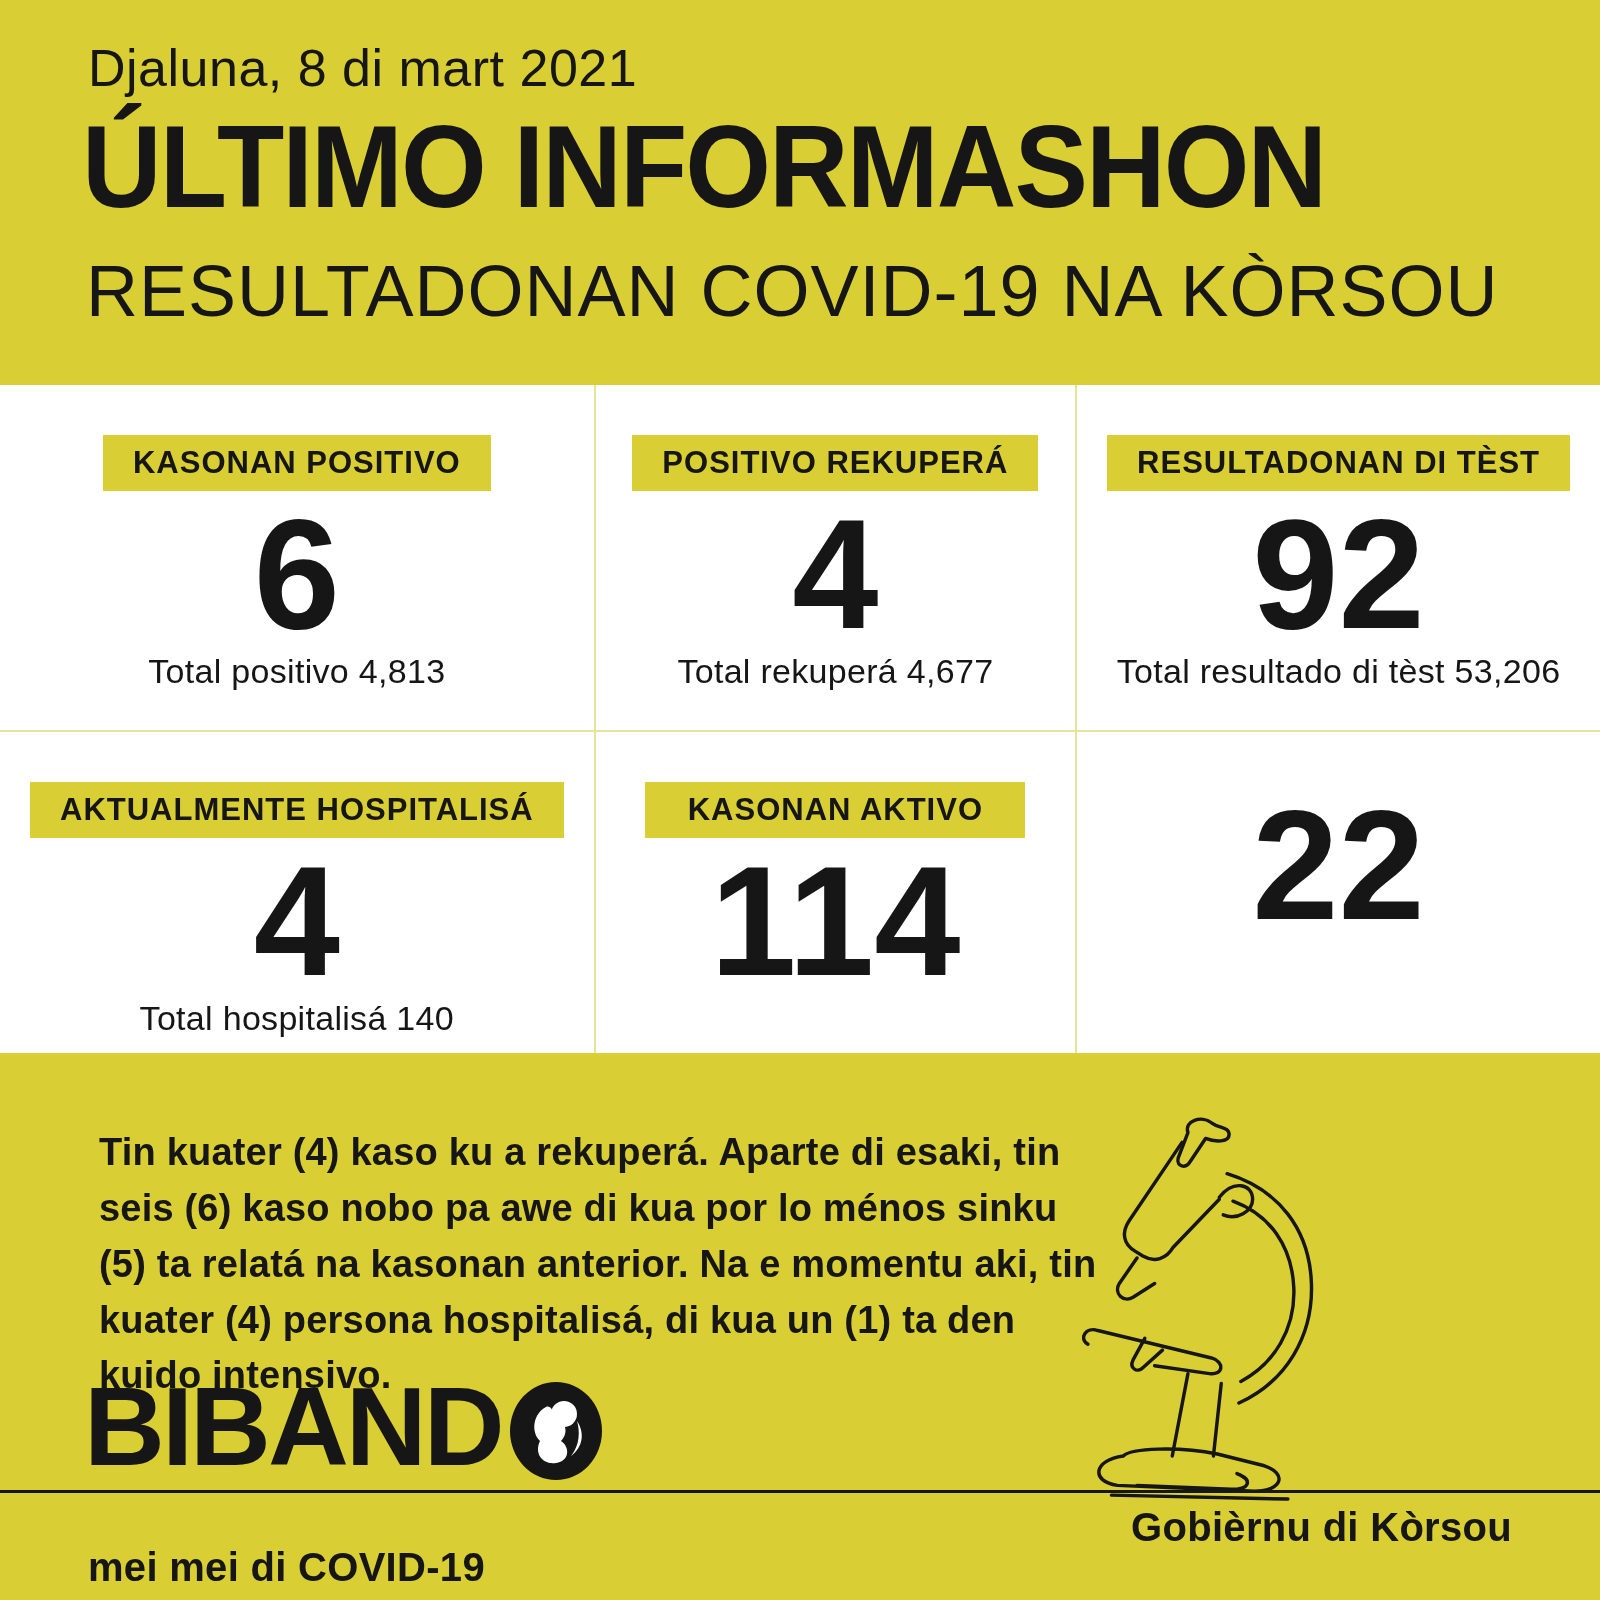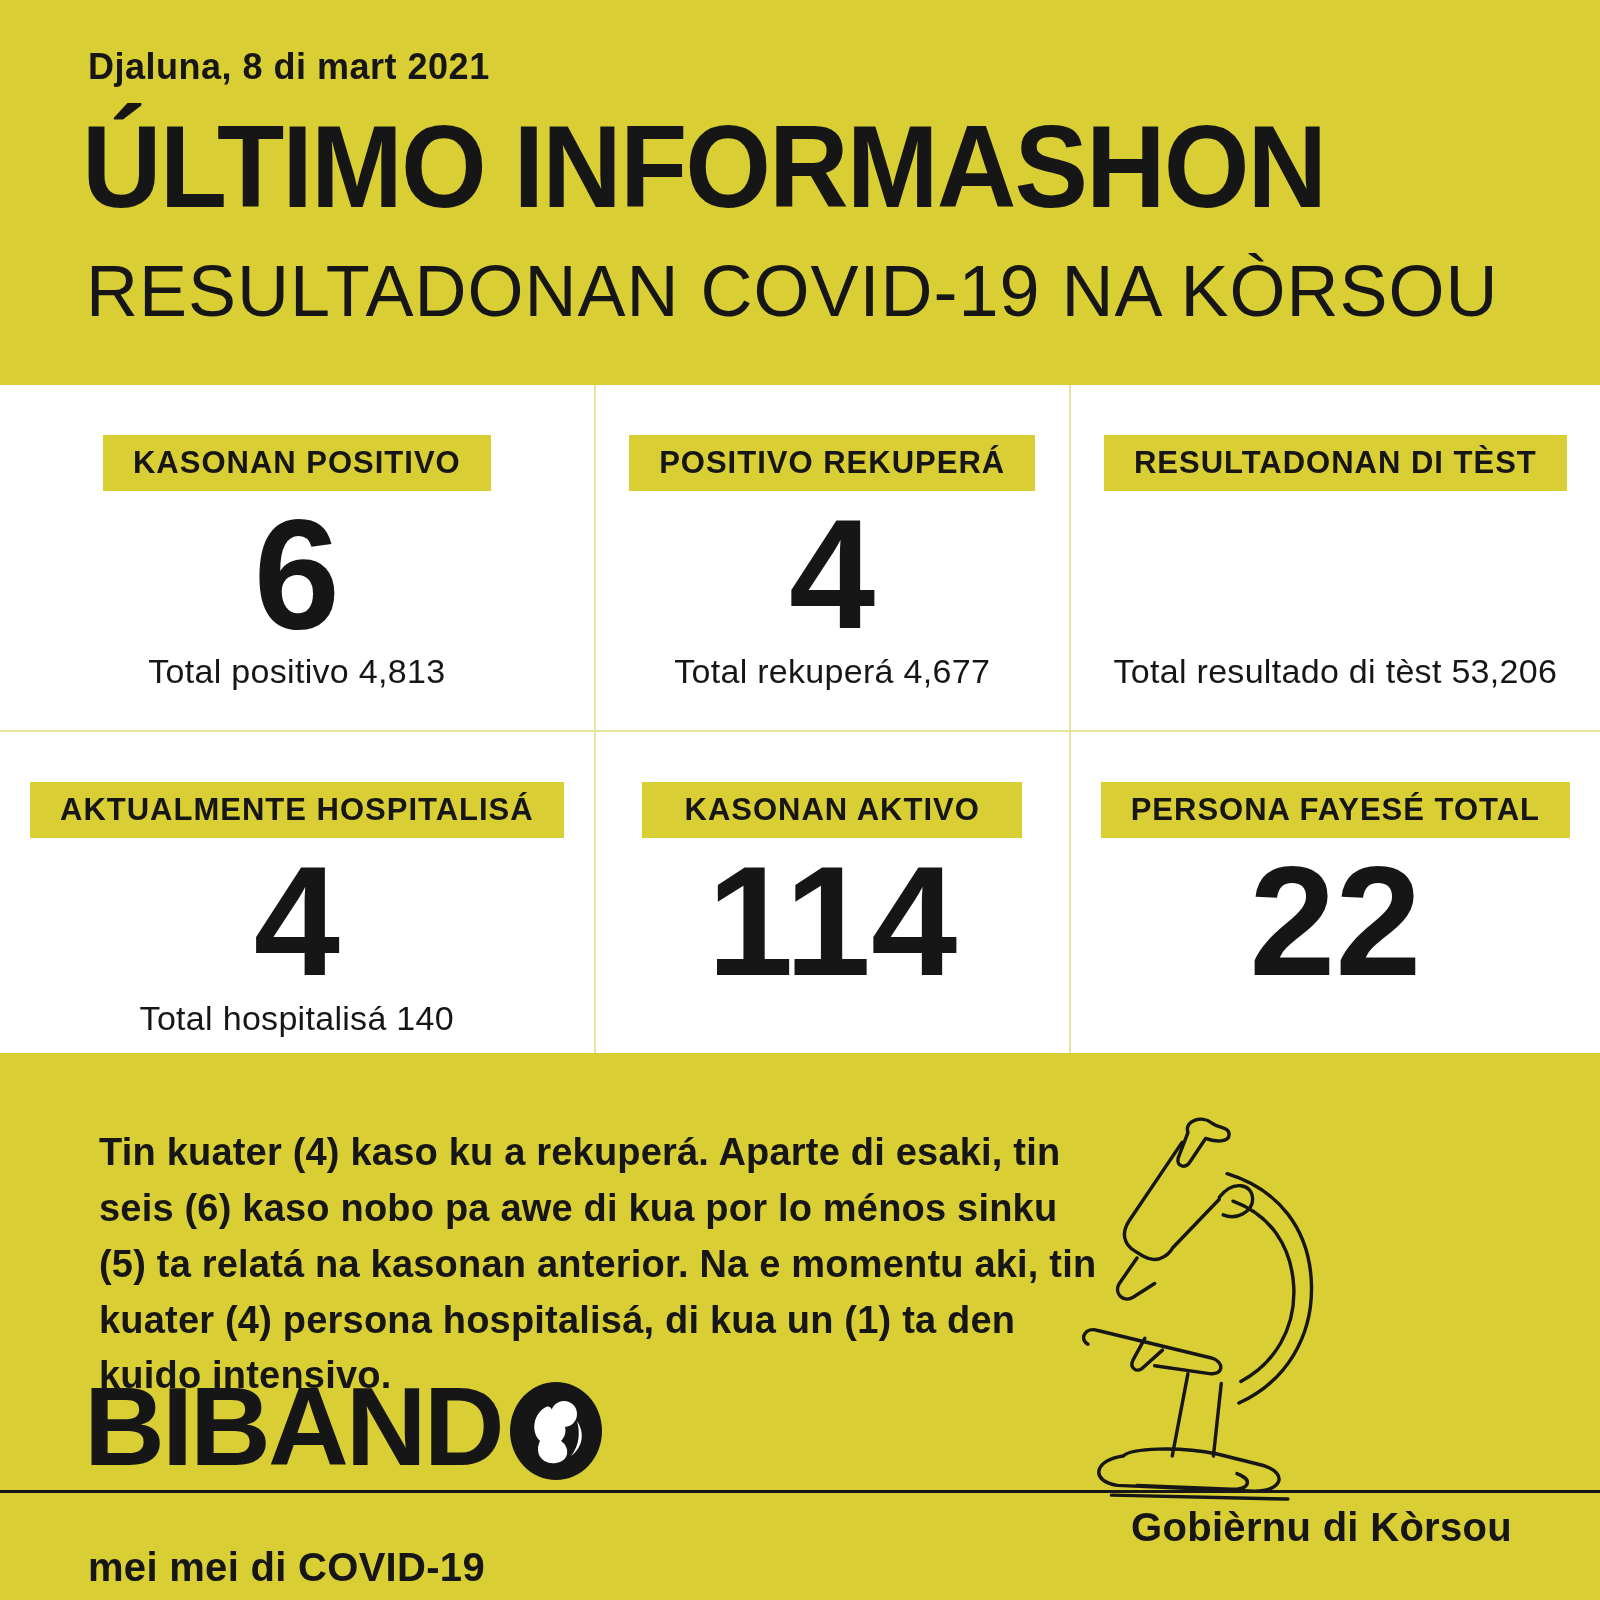--- a/index.html
+++ b/index.html
@@ -9,21 +9,21 @@
     --card-bg:#ffffff;
   }
   html,body{margin:0;padding:0;background:#fff;}
   .poster{
     position:relative;width:1600px;height:1600px;overflow:hidden;
     background:var(--card-bg);color:var(--ink);
     font-family:"Liberation Sans","DejaVu Sans",sans-serif;
   }
   
   .top-band{position:absolute;left:0;top:0;width:1600px;height:385px;background:var(--yellow);}
-  .date{position:absolute;left:88px;top:46px;font-size:36px;font-weight:bold;letter-spacing:0.5px;}
+  .date{position:absolute;left:88px;top:38px;font-size:52px;font-weight:normal;letter-spacing:0.5px;}
   .title{
     position:absolute;left:82px;top:100px;font-size:116px;font-weight:bold;
     letter-spacing:-2px;transform:scaleX(.95);transform-origin:left top;white-space:nowrap;
   }
   .subtitle{
     position:absolute;left:86px;top:250px;font-size:72px;font-weight:300;
     letter-spacing:1px;white-space:nowrap;
   }
   
   .stats-grid{
@@ -76,37 +76,37 @@
     </section>
 
     <section class="stat-card b-right b-bottom">
       <div class="stat-banner">POSITIVO REKUPERÁ</div>
       <div class="stat-value">4</div>
       <div class="stat-total">Total rekuperá 4,677</div>
     </section>
 
     <section class="stat-card b-bottom">
       <div class="stat-banner">RESULTADONAN DI TÈST</div>
+      <div class="stat-value">92</div>
       <div class="stat-total">Total resultado di tèst 53,206</div>
     </section>
 
     <section class="stat-card b-right">
       <div class="stat-banner">AKTUALMENTE HOSPITALISÁ</div>
       <div class="stat-value">4</div>
       <div class="stat-total">Total hospitalisá 140</div>
     </section>
 
     <section class="stat-card b-right">
       <div class="stat-banner">KASONAN AKTIVO</div>
       <div class="stat-value">114</div>
       <div class="stat-total"></div>
     </section>
 
     <section class="stat-card">
-      <div class="stat-banner">PERSONA FAYESÉ TOTAL</div>
       <div class="stat-value">22</div>
       <div class="stat-total"></div>
     </section>
 
   </main>
 
   <footer class="bottom-band">
 
     <p class="summary">Tin kuater (4) kaso ku a rekuperá. Aparte di esaki, tin seis (6) kaso nobo pa awe di kua por lo ménos sinku (5) ta relatá na kasonan anterior. Na e momentu aki, tin kuater (4) persona hospitalisá, di kua un (1) ta den kuido intensivo.</p>
 

